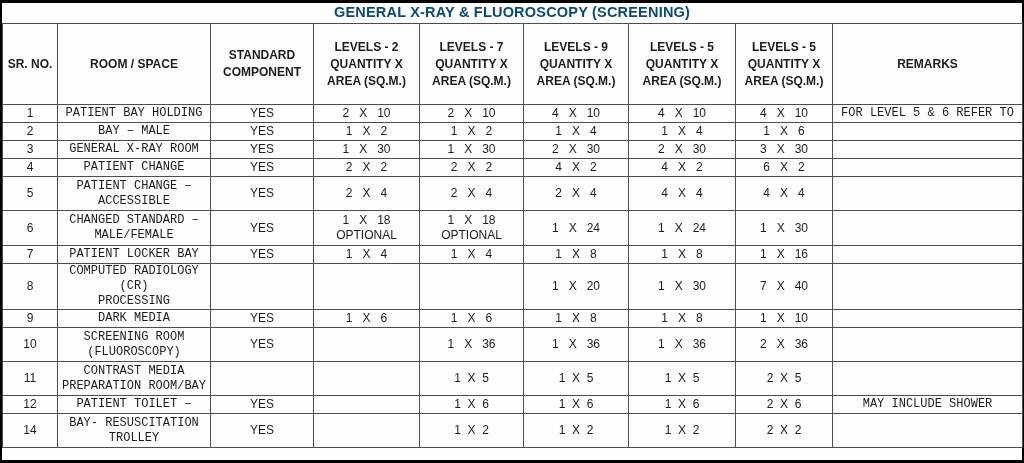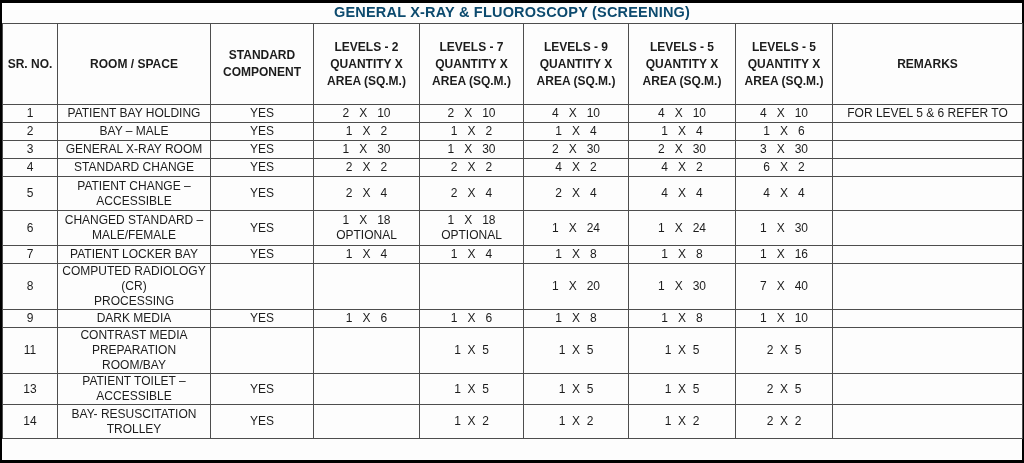--- a/index.html
+++ b/index.html
@@ -46,21 +46,21 @@
     white-space: pre-line;
     line-height: 17px;
     padding: 0 1px;
   }
   td {
     font-size: 12px;
     font-weight: normal;
     line-height: 15px;
     padding: 0 1px;
   }
-  td.col-room, td.col-remarks { white-space: pre-line; }
+  td.col-room, td.col-remarks { white-space: pre-line; font-family: Liberation Mono, monospace; }
   td.col-l2, td.col-l3, td.col-l4, td.col-l5, td.col-l6 { white-space: pre-wrap; }
   
   col.c-sr      { width: 55px; }
   col.c-room    { width: 153px; }
   col.c-std     { width: 103px; }
   col.c-l2      { width: 106px; }
   col.c-l3      { width: 104px; }
   col.c-l4      { width: 105px; }
   col.c-l5      { width: 107px; }
   col.c-l6      { width: 97px; }
@@ -136,21 +136,21 @@
           <td class="col-std">YES</td>
           <td class="col-l2">1   X   30</td>
           <td class="col-l3">1   X   30</td>
           <td class="col-l4">2   X   30</td>
           <td class="col-l5">2   X   30</td>
           <td class="col-l6">3   X   30</td>
           <td class="col-remarks"></td>
         </tr>
         <tr style="height: 18px;">
           <td class="col-sr">4</td>
-          <td class="col-room">STANDARD CHANGE</td>
+          <td class="col-room">PATIENT CHANGE</td>
           <td class="col-std">YES</td>
           <td class="col-l2">2   X   2</td>
           <td class="col-l3">2   X   2</td>
           <td class="col-l4">4   X   2</td>
           <td class="col-l5">4   X   2</td>
           <td class="col-l6">6   X   2</td>
           <td class="col-remarks"></td>
         </tr>
         <tr style="height: 34px;">
           <td class="col-sr">5</td>
@@ -206,41 +206,53 @@
           <td class="col-room">DARK MEDIA</td>
           <td class="col-std">YES</td>
           <td class="col-l2">1   X   6</td>
           <td class="col-l3">1   X   6</td>
           <td class="col-l4">1   X   8</td>
           <td class="col-l5">1   X   8</td>
           <td class="col-l6">1   X   10</td>
           <td class="col-remarks"></td>
         </tr>
         <tr style="height: 34px;">
+          <td class="col-sr">10</td>
+          <td class="col-room">SCREENING ROOM
+(FLUOROSCOPY)</td>
+          <td class="col-std">YES</td>
+          <td class="col-l2"></td>
+          <td class="col-l3">1   X   36</td>
+          <td class="col-l4">1   X   36</td>
+          <td class="col-l5">1   X   36</td>
+          <td class="col-l6">2   X   36</td>
+          <td class="col-remarks"></td>
+        </tr>
+        <tr style="height: 34px;">
           <td class="col-sr">11</td>
           <td class="col-room">CONTRAST MEDIA
 PREPARATION ROOM/BAY</td>
           <td class="col-std"></td>
           <td class="col-l2"></td>
           <td class="col-l3">1  X  5</td>
           <td class="col-l4">1  X  5</td>
           <td class="col-l5">1  X  5</td>
           <td class="col-l6">2  X  5</td>
           <td class="col-remarks"></td>
         </tr>
-        <tr style="height: 29px;">
-          <td class="col-sr">13</td>
-          <td class="col-room">PATIENT TOILET – ACCESSIBLE</td>
-          <td class="col-std">YES</td>
-          <td class="col-l2"></td>
-          <td class="col-l3">1  X  5</td>
-          <td class="col-l4">1  X  5</td>
-          <td class="col-l5">1  X  5</td>
-          <td class="col-l6">2  X  5</td>
-          <td class="col-remarks"></td>
+        <tr style="height: 18px;">
+          <td class="col-sr">12</td>
+          <td class="col-room">PATIENT TOILET –</td>
+          <td class="col-std">YES</td>
+          <td class="col-l2"></td>
+          <td class="col-l3">1  X  6</td>
+          <td class="col-l4">1  X  6</td>
+          <td class="col-l5">1  X  6</td>
+          <td class="col-l6">2  X  6</td>
+          <td class="col-remarks">MAY INCLUDE SHOWER</td>
         </tr>
         <tr style="height: 34px;">
           <td class="col-sr">14</td>
           <td class="col-room">BAY- RESUSCITATION
 TROLLEY</td>
           <td class="col-std">YES</td>
           <td class="col-l2"></td>
           <td class="col-l3">1  X  2</td>
           <td class="col-l4">1  X  2</td>
           <td class="col-l5">1  X  2</td>

